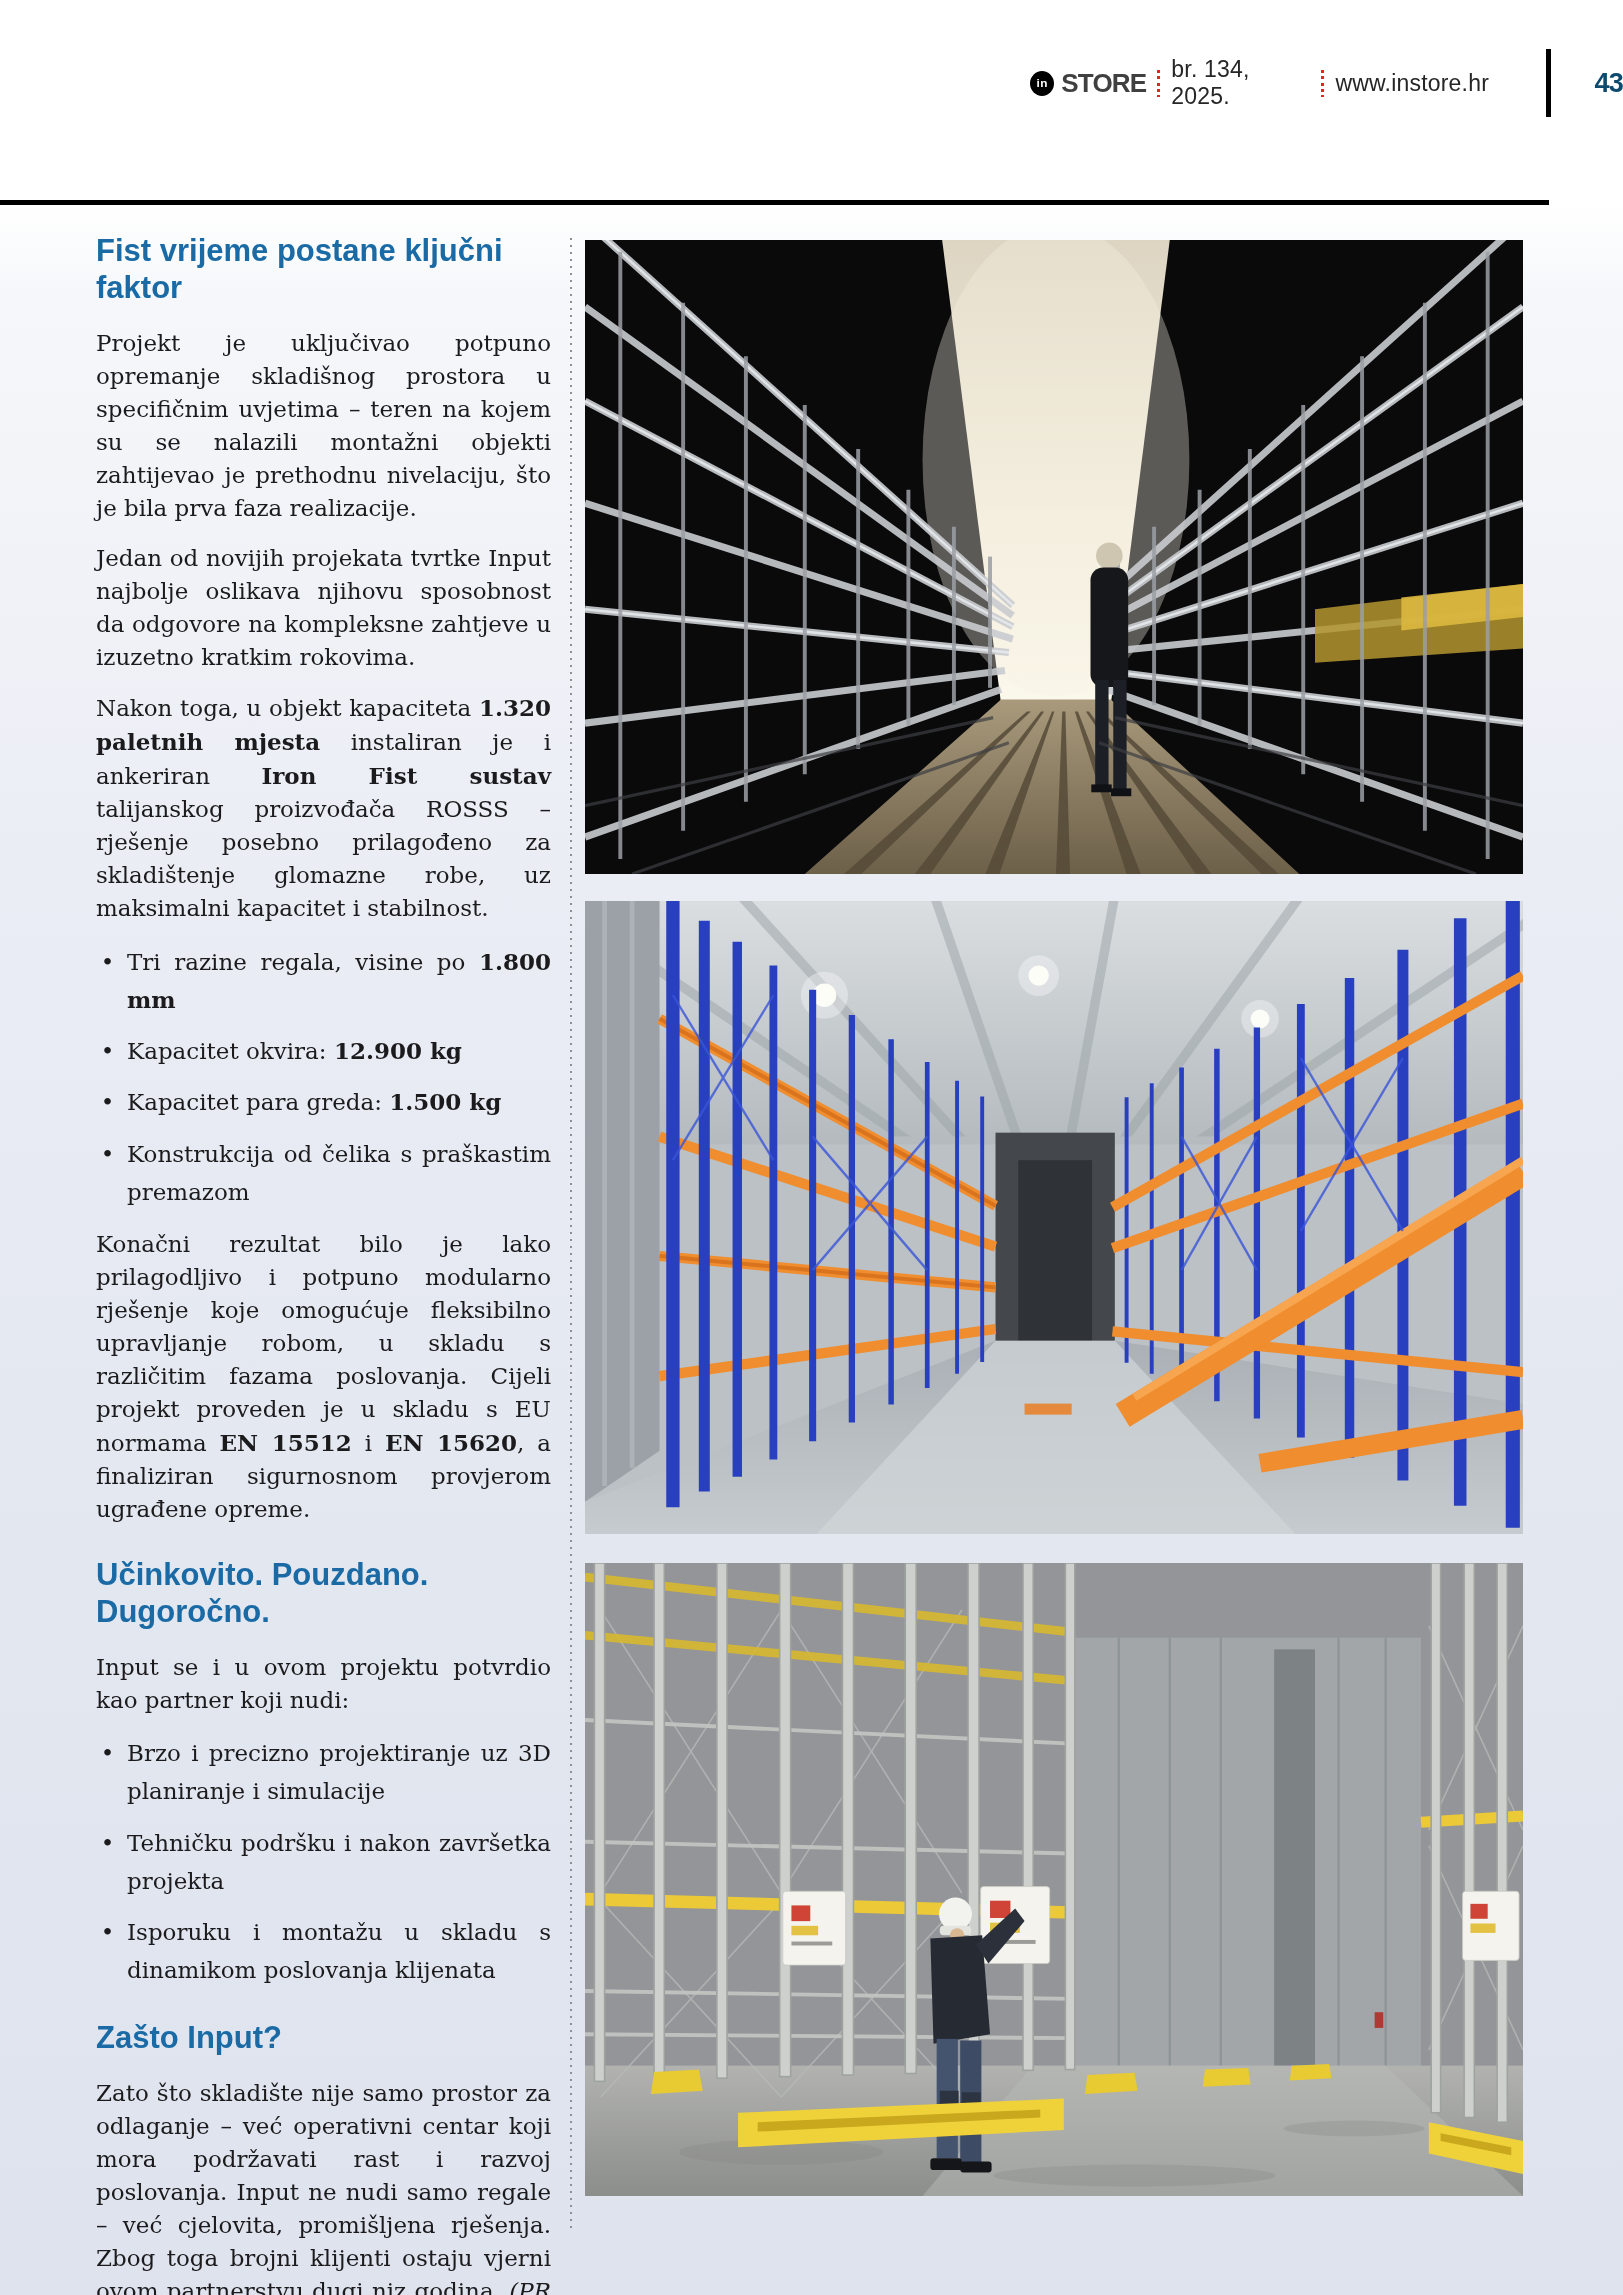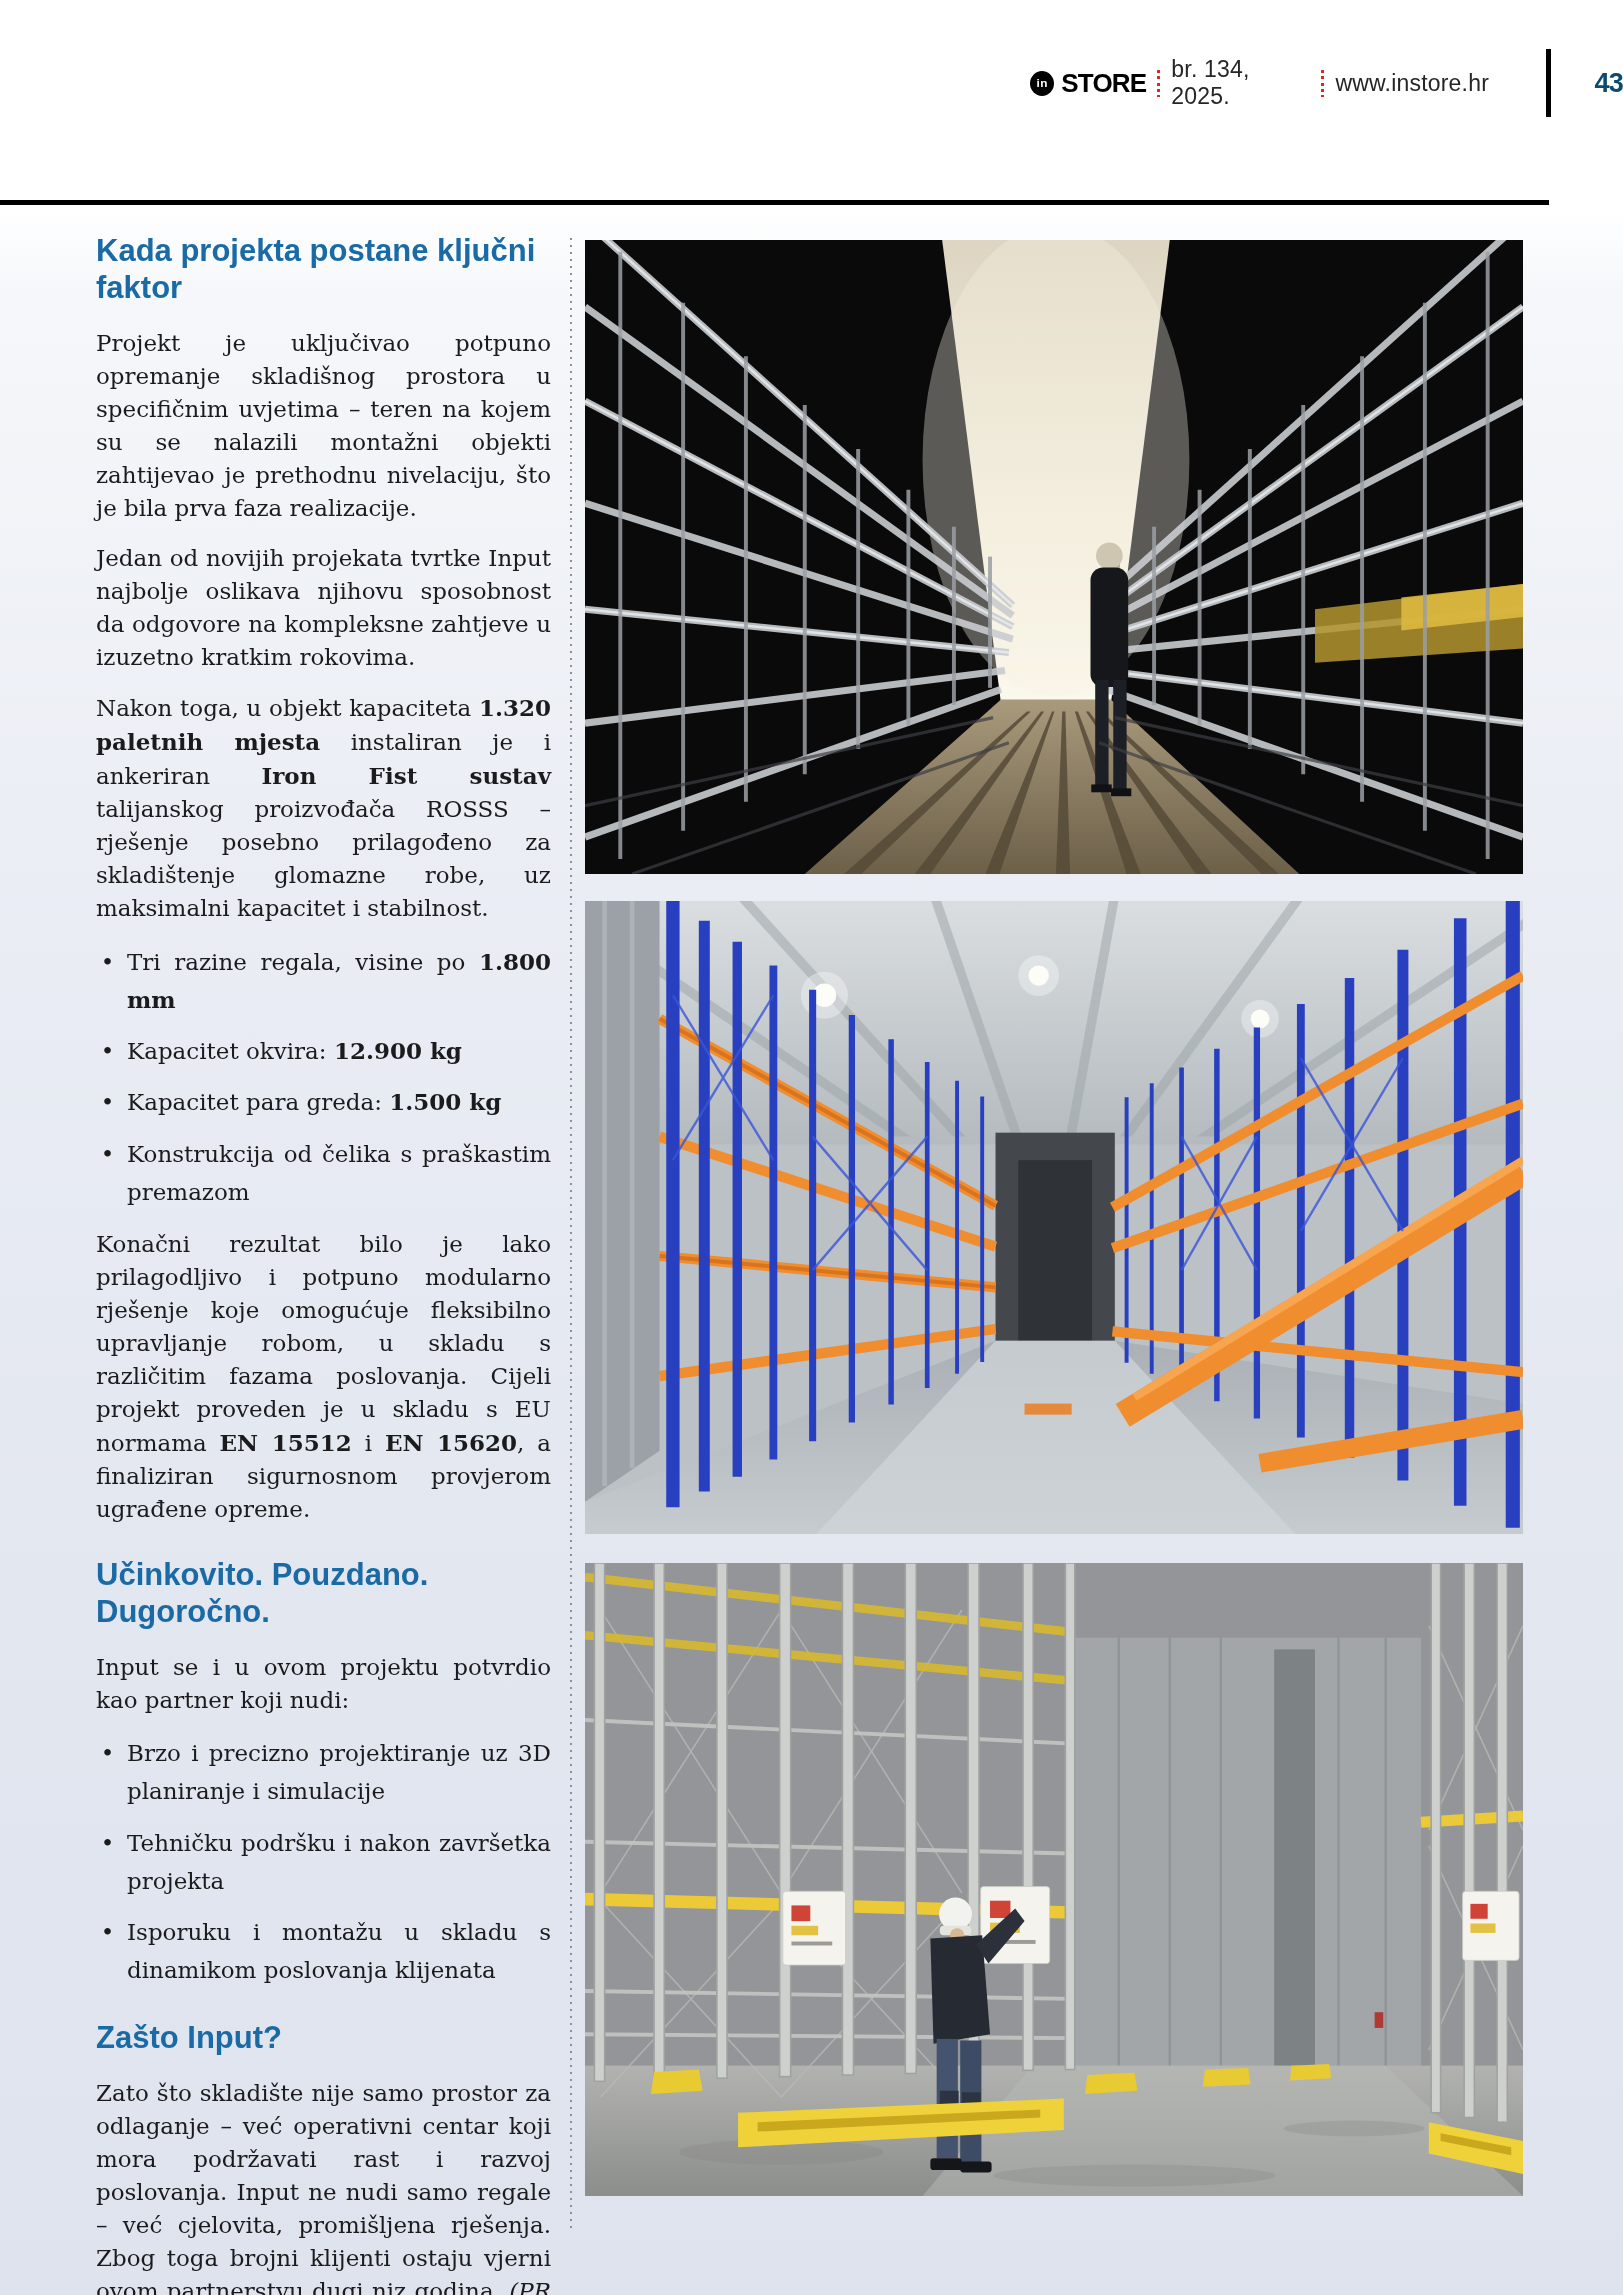--- a/index.html
+++ b/index.html
@@ -8,21 +8,21 @@
     background:linear-gradient(180deg,#ffffff 0%,#ffffff 9%,#f5f7fa 13%,#eaedf4 38%,#e3e7f0 68%,#dfe3ee 100%);
     font-family:"DejaVu Serif", serif; color:#1b1b1d;
   }
   
   .topbar { position:absolute; left:0; top:0; width:1623px; height:200px; background:#ffffff; }
   .header-row { position:absolute; left:1030px; top:49px; height:68px; display:flex; align-items:center;
                 font-family:"Liberation Sans", sans-serif; }
   .logo-circle { width:25px; height:25px; border-radius:50%; background:#000; color:#fff;
                  display:flex; align-items:center; justify-content:center;
                  font-weight:700; font-size:11.8px; letter-spacing:0.4px; }
-  .logo-word { font-weight:800; font-size:26px; letter-spacing:-0.8px; color:#000000; margin-left:7px; }
+  .logo-word { font-weight:800; font-size:26px; letter-spacing:-0.8px; color:#404040; margin-left:7px; }
   .red-dots { width:3.1px; height:27px; margin:0 11px;
               background:repeating-linear-gradient(to bottom,#e5231f 0 3.1px,transparent 3.1px 6.3px); }
   .hdr-txt { font-size:23px; color:#262626; letter-spacing:0.2px; }
   .hdr-bar { width:4.7px; height:68px; background:#000; margin-left:57px; }
   .hdr-num { font-weight:800; font-size:27px; color:#0c4a6e; margin-left:44px; letter-spacing:-0.8px; }
   .main-rule { position:absolute; left:0; top:200px; width:1549px; height:4.7px; background:#000; }
   
   .dotted-divider { position:absolute; left:570px; top:238px; width:2.4px; height:1995px;
                     background:repeating-linear-gradient(to bottom,#8f8f96 0 2.4px,transparent 2.4px 7px); }
   
@@ -59,21 +59,21 @@
       <span class="red-dots"></span>
       <span class="hdr-txt">www.instore.hr</span>
       <span class="hdr-bar"></span>
       <span class="hdr-num">43</span>
     </div>
   </div>
   <div class="main-rule"></div>
   <div class="dotted-divider"></div>
 
   <div class="col">
-    <h1 class="h-blue">Kada projekta postane ključni
+    <h1 class="h-blue">Fist vrijeme postane ključni
 faktor</h1>
 
     <p>Projekt je uključivao potpuno opremanje skladišnog prostora u specifičnim uvjetima – teren na kojem su se nalazili montažni objekti zahtijevao je prethodnu nivelaciju, što je bila prva faza realizacije.</p>
     <p>Jedan od novijih projekata tvrtke Input najbolje oslikava njihovu sposobnost da odgovore na kompleksne zahtjeve u izuzetno kratkim rokovima.</p>
     <p><span>Nakon toga, u objekt kapaciteta </span><strong>1.320 paletnih mjesta</strong><span> instaliran je i ankeriran </span><strong>Iron Fist sustav</strong><span> talijanskog proizvođača ROSSS – rješenje posebno prilagođeno za skladištenje glomazne robe, uz maksimalni kapacitet i stabilnost.</span></p>
 
     <ul class="blist">
       <li><span>Tri razine regala, visine po </span><strong>1.800 mm</strong></li>
       <li><span>Kapacitet okvira: </span><strong>12.900 kg</strong></li>
       <li><span>Kapacitet para greda: </span><strong>1.500 kg</strong></li>

